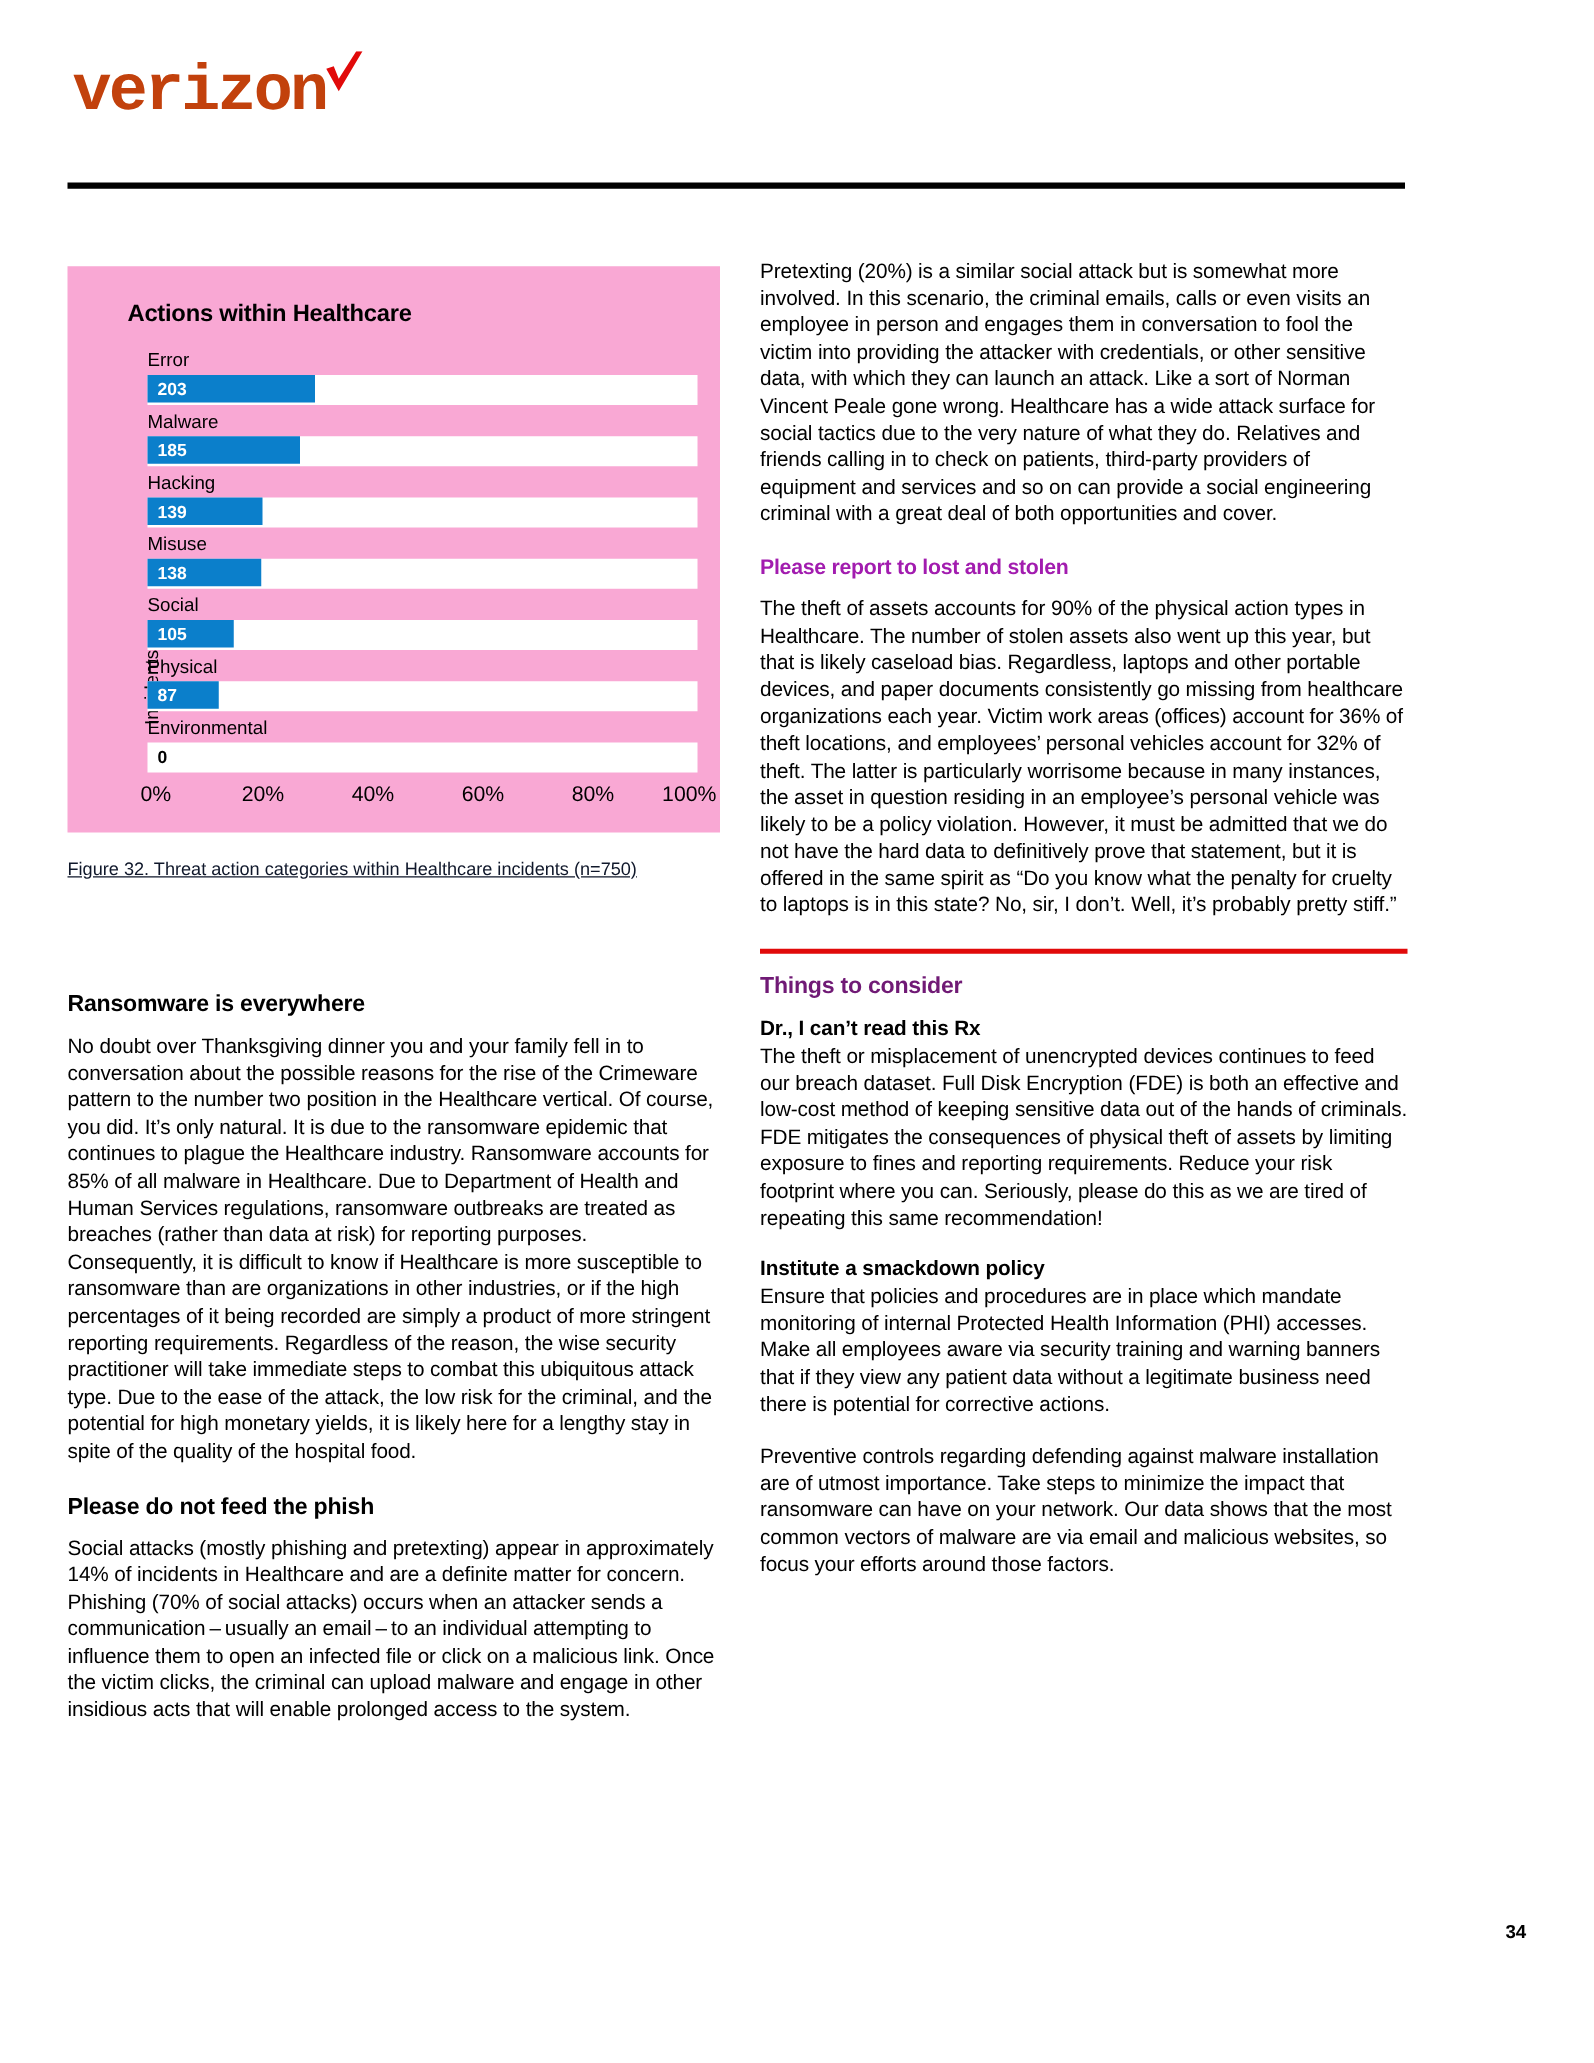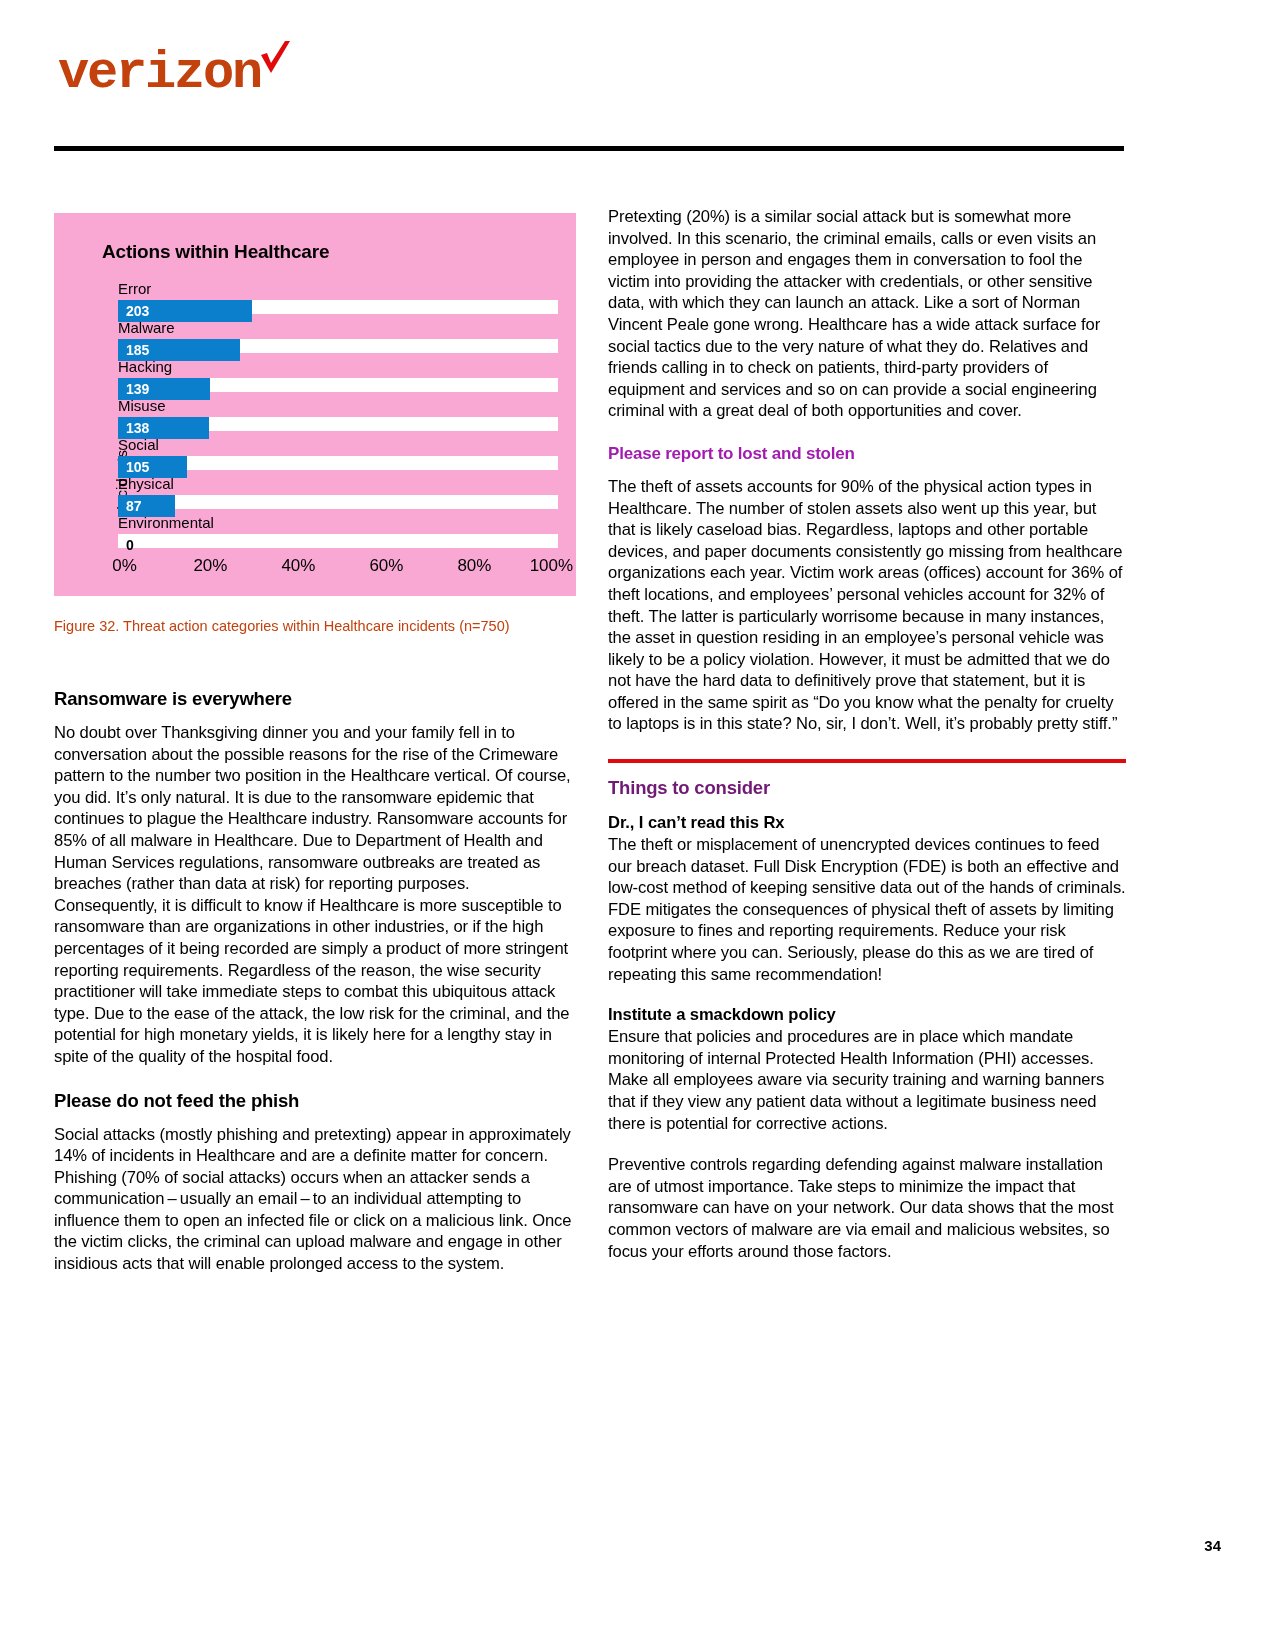--- a/index.html
+++ b/index.html
@@ -98,21 +98,21 @@
   .bar-group { margin-bottom: 0px; }
   .bar-cat {
     font-size: 15px;
     line-height: 20px;
     color: #000;
     margin: 0 0 1px 0;
   }
   .bar-track {
     position: relative;
     width: 100%;
-    height: 14px;
+    height: 24px;
     background: #ffffff;
     margin-bottom: 4px;
   }
   .bar-fill {
     position: absolute;
     left: 0; top: 0;
     height: 22px;
     background: #0b7fcb;
   }
   .bar-value {
@@ -141,42 +141,43 @@
     color: #000;
     transform: translateX(-50%);
     white-space: nowrap;
   }
 
   
   .fig-caption {
     margin-top: 20px;
     font-size: 14.5px;
     line-height: 20px;
-    color: #c2410c;
+    color: #0f172a;
     width: 500px;
+    text-decoration: underline;
   }
 
   
   h2.sec-head {
     font-size: 18.5px;
     font-weight: 700;
     letter-spacing: -0.2px;
     margin: 0 0 12px 0;
     color: #000;
   }
   p.body {
     font-size: 16.6px;
     line-height: 21.6px;
     margin: 0 0 22px 0;
     color: #000;
     letter-spacing: -0.1px;
   }
   p.body.tight { margin-bottom: 0; }
 
-  .block-ransomware { margin-top: 52px; }
+  .block-ransomware { margin-top: 86px; }
   .block-phish { margin-top: 16px; }
 
   
   h2.sec-head-r {
     font-size: 17px;
     font-weight: 700;
     letter-spacing: -0.2px;
     margin: 10px 0 12px 0;
     color: #a21caf;
   }

